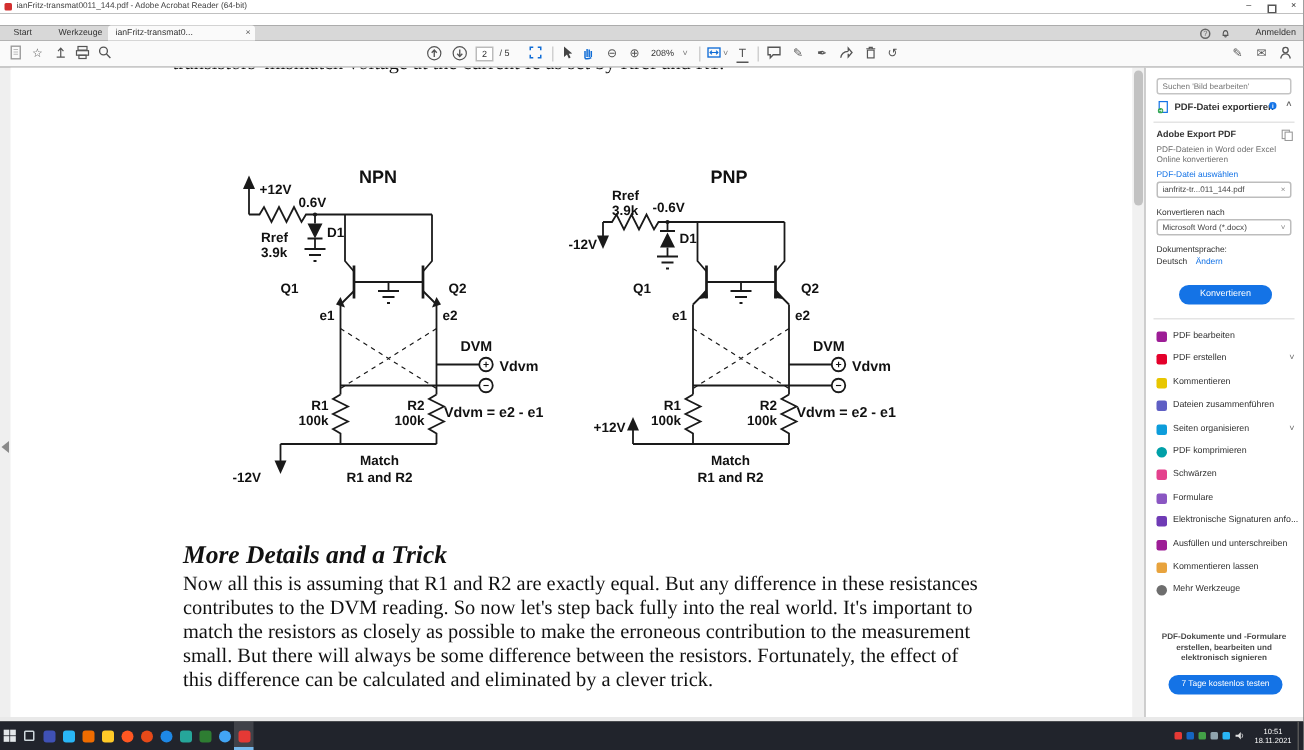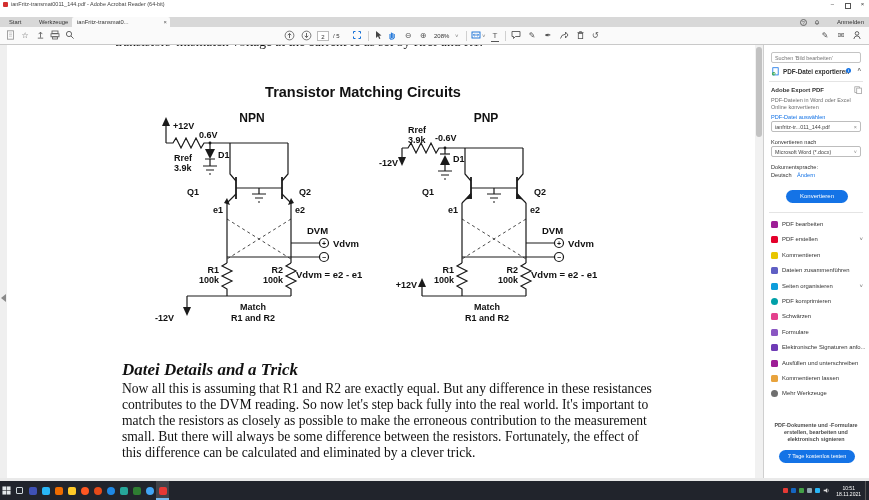--- a/index.html
+++ b/index.html
@@ -173,21 +173,20 @@
       </svg></div>
 </div>
 
 <div class="abs" id="content">
   <div class="paneltoggle" style="left:1px;top:249px;border-right:5px solid #8a8a8a;"></div>
   <div id="page">
 
     <div id="clipline">
         <div>transistors' mismatch voltage at the current Ie as set by Rref and R1.</div>
       </div>
-    <div id="doctitle">Transistor Matching Circuits</div>
 
     <svg class="abs" style="left:108px;top:41px;" width="545" height="250" viewBox="0 0 545 250">
       <g stroke="#1a1a1a" stroke-width="1.2" fill="none">
 
         <path d="M51,38 V57"></path>
           <polygon points="47,40 55,40 51,31" fill="#1a1a1a" stroke="none"></polygon>
 
         <path d="M51,57 H58 L61,52 L66,62 L71,52 L76,62 L81,52 L86,62 L89,57 H173"></path>
 
         <path d="M95,57 V63"></path>
@@ -289,21 +288,21 @@
       <text class="cl2" x="416" y="192">Vdvm = e2 - e1</text>
       <text class="cl" x="339" y="187" text-anchor="end">R1</text>
       <text class="cl" x="339" y="197" text-anchor="end">100k</text>
       <text class="cl" x="403" y="187" text-anchor="end">R2</text>
       <text class="cl" x="403" y="197" text-anchor="end">100k</text>
       <text class="cl" x="302" y="202" text-anchor="end">+12V</text>
       <text class="cl" x="372" y="224" text-anchor="middle">Match</text>
       <text class="cl" x="372" y="235" text-anchor="middle">R1 and R2</text>
     </svg>
 
-    <div id="heading">Datei Details and a Trick</div>
+    <div id="heading">More Details and a Trick</div>
     <div id="bodytext">Now all this is assuming that R1 and R2 are exactly equal. But any  difference in these resistances contributes to the DVM reading. So now let's step back fully into the real world. It's important to match the resistors as closely as possible to make the erroneous contribution to the measurement small. But there will always be some difference between the resistors. Fortunately, the effect of this difference can be calculated and eliminated by a clever trick.</div>
   </div>
 
   <div id="vscroll">
       <div id="vthumb"></div>
     </div>
 </div>
 
 <div class="abs" id="panel">
   <input id="searchbox" placeholder="Suchen 'Bild bearbeiten'" style="">

